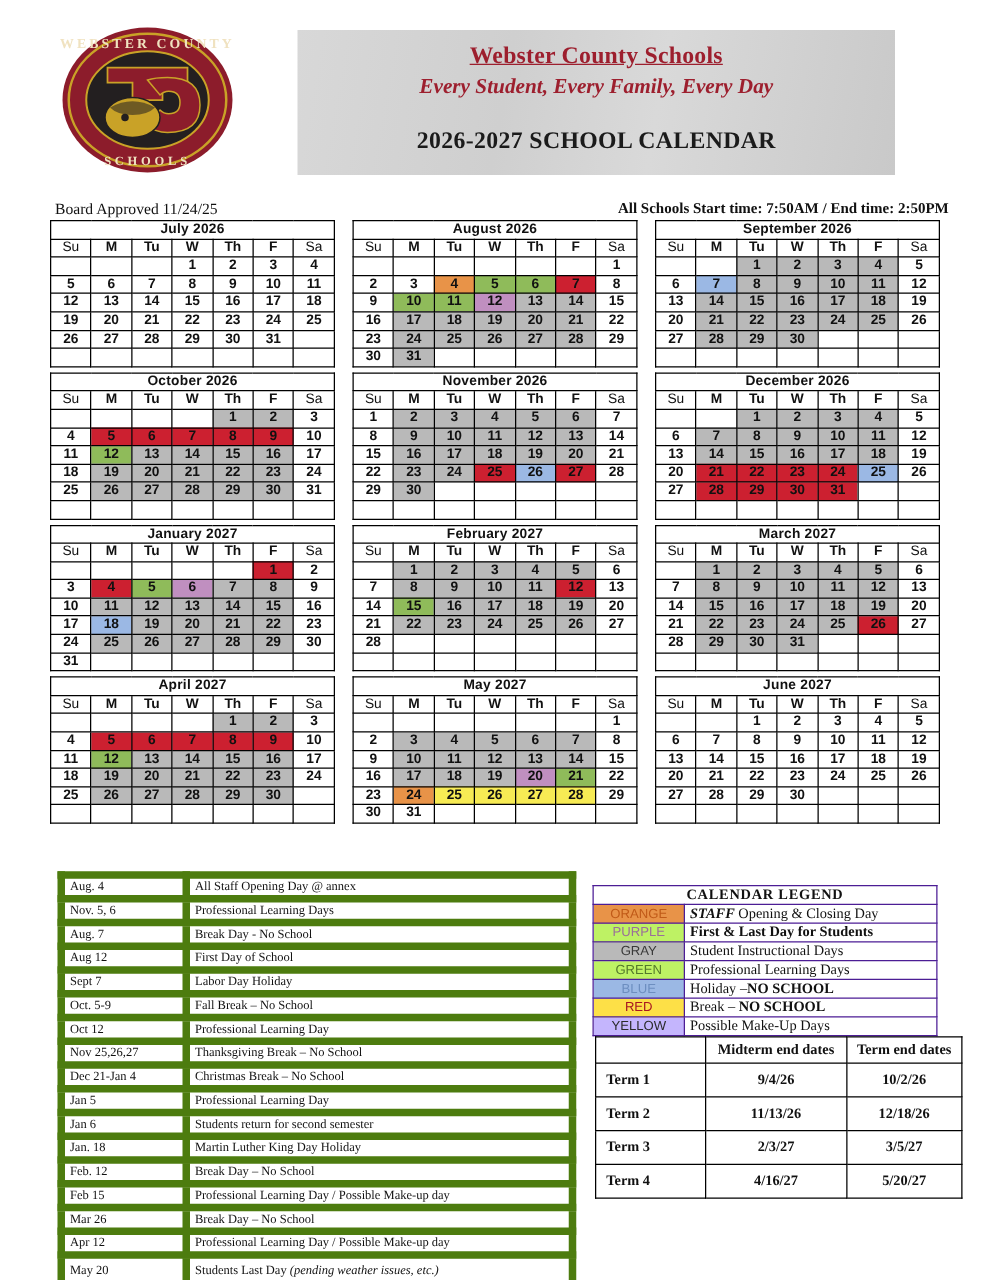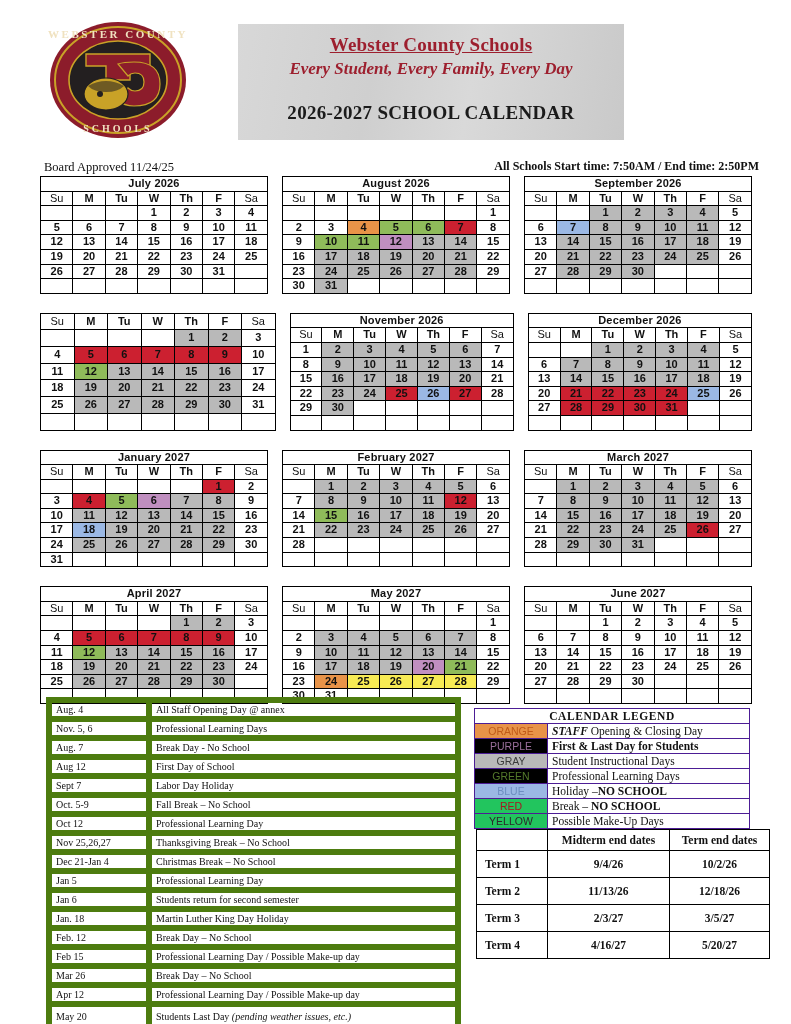--- a/index.html
+++ b/index.html
@@ -7,41 +7,41 @@
     width:791px;height:1024px;position:relative;overflow:hidden;
     font-family:"Liberation Serif", serif;
     color:#111;
   }
   .page{position:absolute;inset:0;}
 
   
   .header{position:absolute;left:0;top:0;width:791px;height:152px;}
   .logo{position:absolute;left:48px;top:18px;width:140px;height:124px;}
   .banner{
-    position:absolute;left:238px;top:24px;width:386px;height:116px;
+    position:absolute;left:238px;top:24px;width:478px;height:116px;
     background:linear-gradient(100deg,#d8d8d8 0%,#cfcfcf 35%,#d9d9d9 60%,#c9c9c9 100%);
     text-align:center;
   }
   .banner .l1{
     font-family:"Liberation Serif",serif;font-weight:bold;font-size:19px;
     color:#9d1f2e;text-decoration:underline;margin-top:10px;letter-spacing:.2px;
   }
   .banner .l2{
     font-family:"Liberation Serif",serif;font-weight:bold;font-style:italic;
     font-size:17px;color:#9d1f2e;margin-top:3px;
   }
   .banner .l3{
     font-weight:bold;font-size:19px;color:#1b1b1b;margin-top:23px;letter-spacing:.3px;
   }
   .boardline{position:absolute;left:44px;top:160px;font-weight:normal;font-size:12.5px;}
   .timeline{position:absolute;right:32px;top:159px;font-weight:bold;font-size:12px;}
 
   
   .calgrid{position:absolute;left:40px;top:176px;width:712px;}
-  .calrow{display:flex;gap:14px;margin-bottom:19px;}
+  .calrow{display:flex;gap:14px;margin-bottom:4px;}
   .month{width:228px;border:1.4px solid #000;border-collapse:collapse;}
   table.month{border-spacing:0;table-layout:fixed;}
   table.month td,table.month th{
     border:1px solid #000;height:13.6px;line-height:13.6px;
     text-align:center;font-size:11px;font-weight:bold;padding:0;
     font-family:"Liberation Sans",sans-serif;
   }
   table.month td{width:32.5px;}
   .m-title{
     font-size:12.5px;font-weight:bold;letter-spacing:.2px;
@@ -82,37 +82,37 @@
   .legend .lg-title{
     text-align:center;font-weight:bold;font-size:11.5px;letter-spacing:.6px;
     font-family:"Liberation Serif",serif;
   }
   .legend td.sw{
     width:64px;text-align:center;font-weight:normal;font-size:10.5px;
     font-family:"Liberation Sans",sans-serif;
   }
   .legend td.dsc{font-family:"Liberation Serif",serif;font-size:11.5px;}
   .sw-ORANGE{background:#e89348;color:#c05a18;}
-  .sw-PURPLE{background:#000000;color:#9a6f9a;}
+  .sw-PURPLE{background:#bef264;color:#9a6f9a;}
   .sw-GRAY{background:#b9b9b9;color:#3a3a3a;}
-  .sw-GREEN{background:#000000;color:#547a2b;}
+  .sw-GREEN{background:#bef264;color:#547a2b;}
   .sw-BLUE{background:#9bb8e4;color:#6d8ec0;}
-  .sw-RED{background:#22c55e;color:#a81522;}
-  .sw-YELLOW{background:#22c55e;color:#2a2a2a;margin-left:24px;}
+  .sw-RED{background:#fde047;color:#a81522;}
+  .sw-YELLOW{background:#c4b5fd;color:#2a2a2a;margin-left:24px;}
   .b{font-weight:bold;}
   .i{font-style:italic;}
 
   
   .terms{
     position:absolute;left:476px;top:829px;width:294px;
     border:1.5px solid #000;border-collapse:collapse;
   }
   .terms td,.terms th{
     border:1px solid #000;text-align:center;font-size:11.5px;
-    font-weight:bold;font-family:"Liberation Serif",serif;padding:7px 0;
+    font-weight:bold;font-family:"Liberation Serif",serif;padding:7px 17px;
   }
   .terms td.lbl{text-align:left;padding-left:8px;width:62px;}
   .terms th{padding:4px 2px;}
 </style>
 </head>
 <body>
 
 <div class="page">
 
   <div class="header">
@@ -352,20 +352,23 @@
               <td class="c-none"></td>
               <td class="c-none wk"></td>
             </tr>
           </tbody>
         </table>
       </div>
       <div class="calrow">
         <table class="month">
           <tbody>
             <tr>
+              <td class="m-title" colspan="7">October 2026</td>
+            </tr>
+            <tr>
               <td class="dow we">Su</td>
               <td class="dow">M</td>
               <td class="dow">Tu</td>
               <td class="dow">W</td>
               <td class="dow">Th</td>
               <td class="dow">F</td>
               <td class="dow we">Sa</td>
             </tr>
             <tr>
               <td class="c-none wk"></td>

